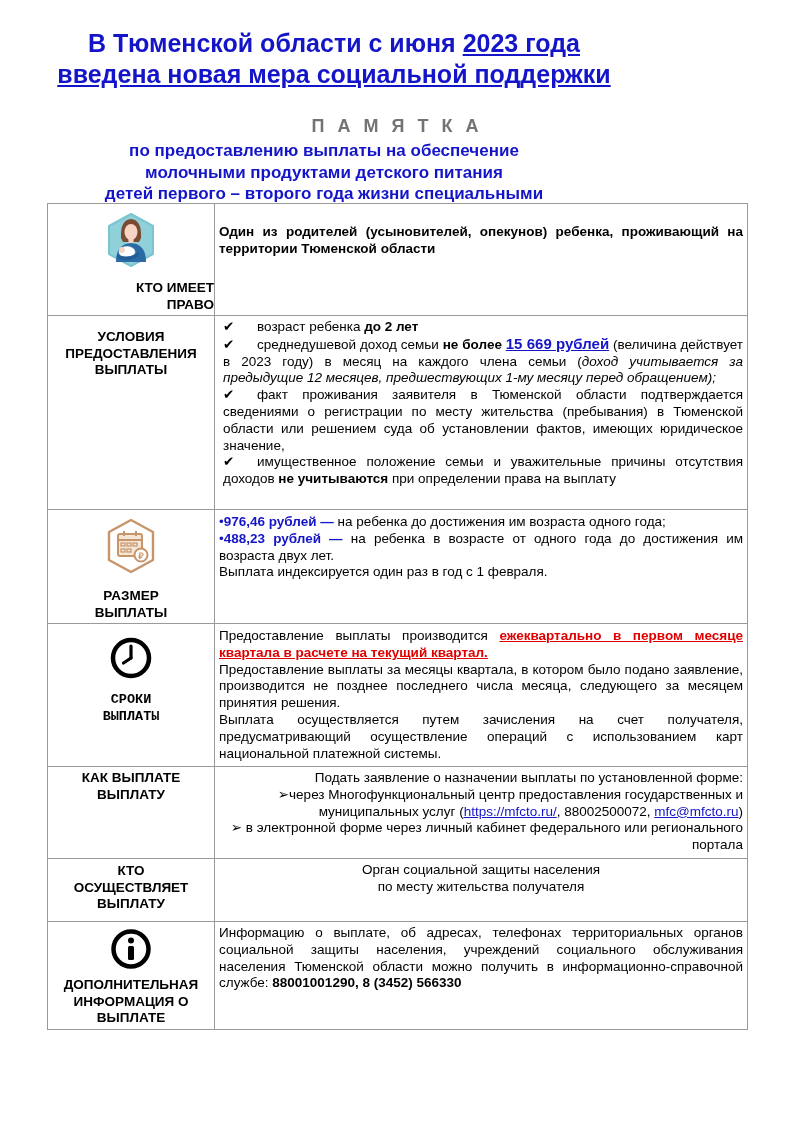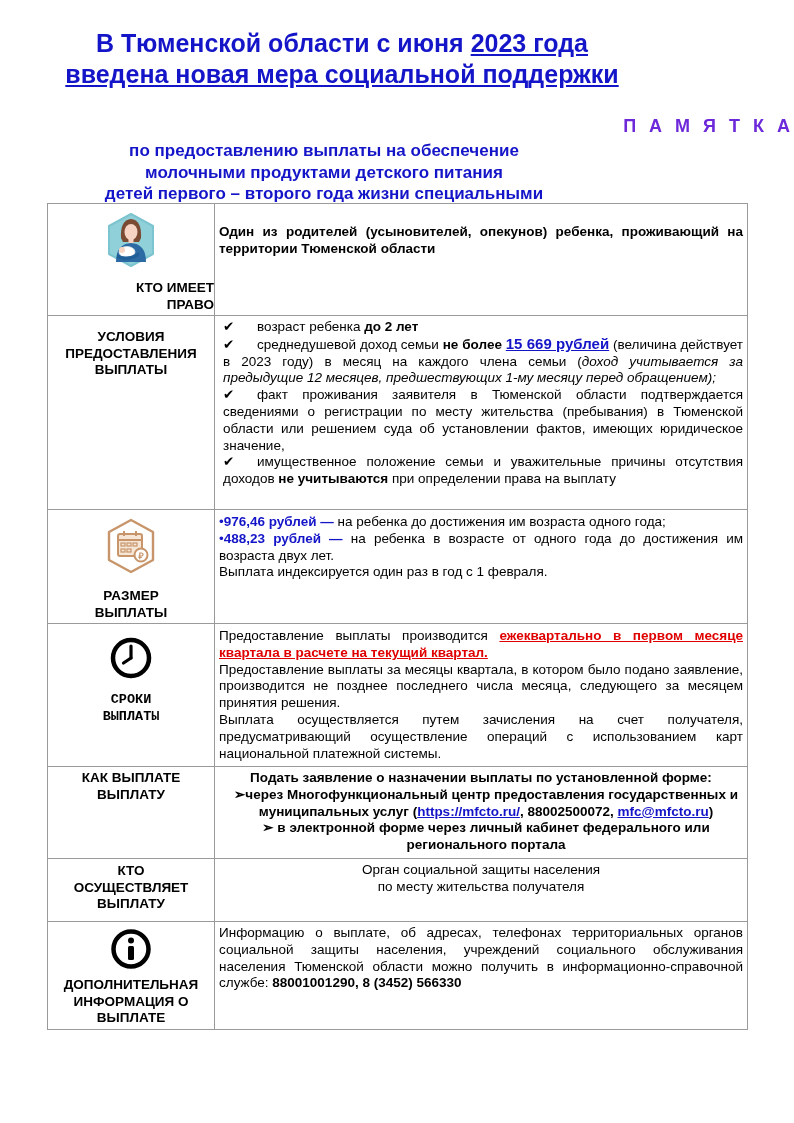--- a/index.html
+++ b/index.html
@@ -1,19 +1,19 @@
 <!DOCTYPE html>
 <html><head>
 <meta charset="utf-8">
 <style>
   html, body { margin: 0; padding: 0; background: #ffffff; }
   body { width: 794px; height: 1123px; position: relative; overflow: hidden; font-family: "Liberation Sans", sans-serif; color: #000; }
-  .headline { position: absolute; left: 12px; top: 28px; width: 660px; text-align: center; color: #1414c8; font-weight: bold; font-size: 25px; line-height: 31px; }
+  .headline { position: absolute; left: 4px; top: 28px; width: 660px; text-align: center; color: #1414c8; font-weight: bold; font-size: 25px; line-height: 31px; }
   .headline .u { text-decoration: underline; }
-  .memo-title { position: absolute; left: 0; top: 116px; width: 794px; text-align: right; font-weight: bold; font-size: 18px; letter-spacing: 4px; color: #6d28d9; }
+  .memo-title { position: absolute; left: 0; top: 116px; width: 794px; text-align: center; font-weight: bold; font-size: 18px; letter-spacing: 4px; color: #737373; }
   .memo-sub { position: absolute; left: 0; top: 140px; width: 648px; text-align: center; color: #1414c8; font-weight: bold; font-size: 17px; line-height: 21.5px; }
   table.info { position: absolute; left: 47px; top: 203px; width: 701px; border-collapse: collapse; table-layout: fixed; }
   table.info td { border: 1px solid #9a9a9a; vertical-align: top; padding: 0; }
   td.lbl { width: 166px; text-align: center; font-weight: bold; font-size: 13.5px; line-height: 16.5px; }
   td.cnt { padding: 3px 4px 3px 4px !important; font-size: 13.5px; line-height: 16.8px; text-align: justify; }
   .ico-wrap { display: flex; justify-content: center; }
   .lbl-text { display: block; }
   .row1 { height: 112px; }
   .row2 { height: 194px; }
   .row3 { height: 114px; }
@@ -153,21 +153,21 @@
     </td>
   </tr>
 
   <tr class="row5">
     <td class="lbl">
       <div style="margin-top:3px;">
         <span class="lbl-text">КАК ВЫПЛАТЕ</span>
         <span class="lbl-text">ВЫПЛАТУ</span>
       </div>
     </td>
-    <td class="cnt" style="text-align:center;font-weight:bold;">
+    <td class="cnt" style="text-align:right;">
       <div>Подать заявление о назначении выплаты по установленной форме:</div>
       <div class="indent">
         <span>➢</span><span>через Многофункциональный центр предоставления государственных и муниципальных услуг (</span><span class="link">https://mfcto.ru/</span><span>, 88002500072, </span><span class="link">mfc@mfcto.ru</span><span>)</span>
       </div>
       <div class="indent">
         <span>➢</span><span> в электронной форме через личный кабинет федерального или регионального портала</span>
       </div>
     </td>
   </tr>
 

